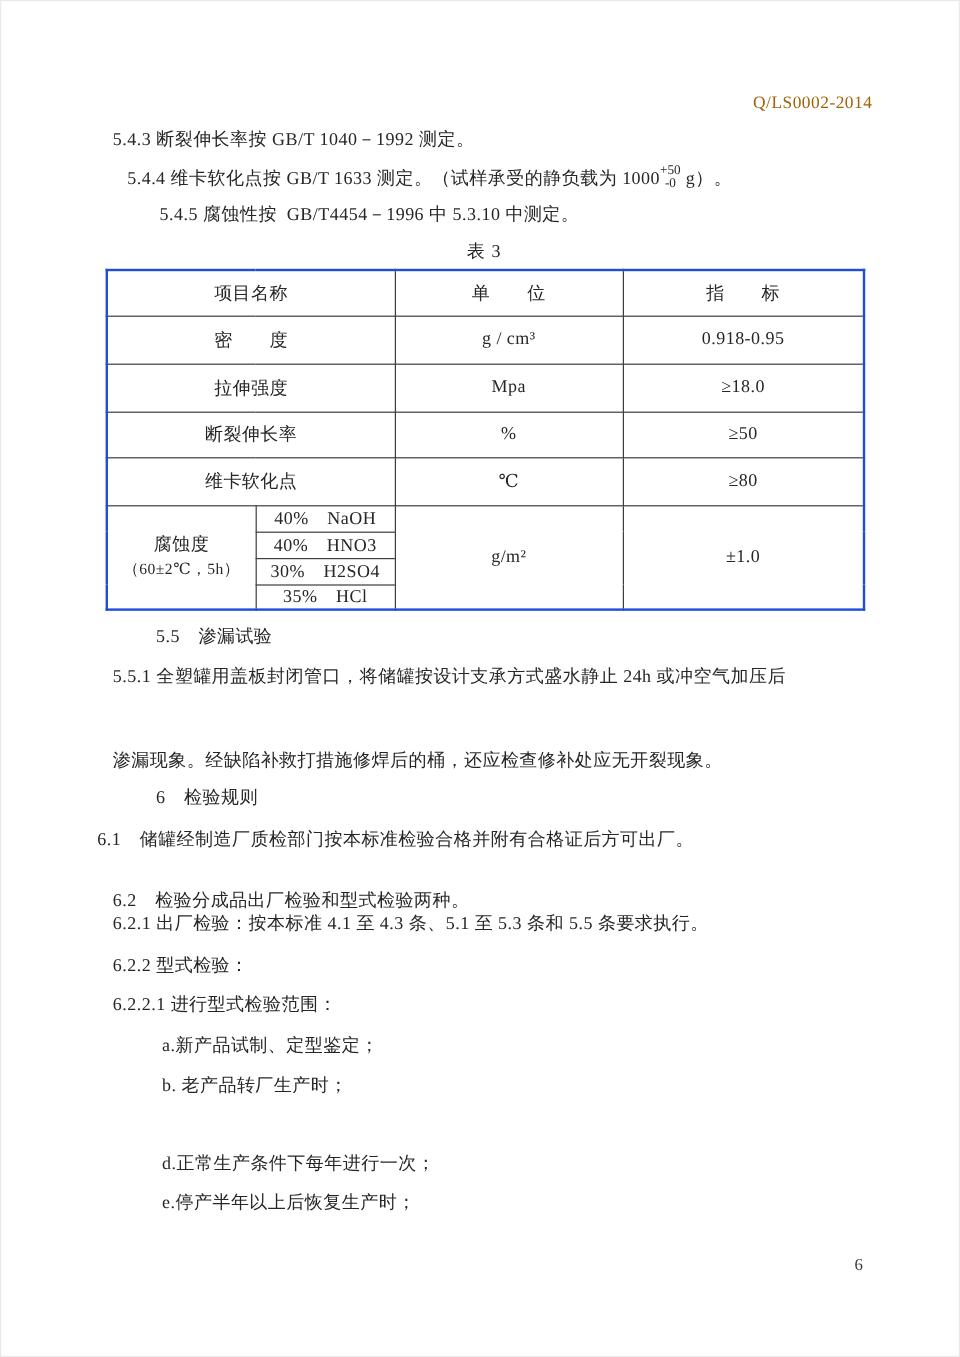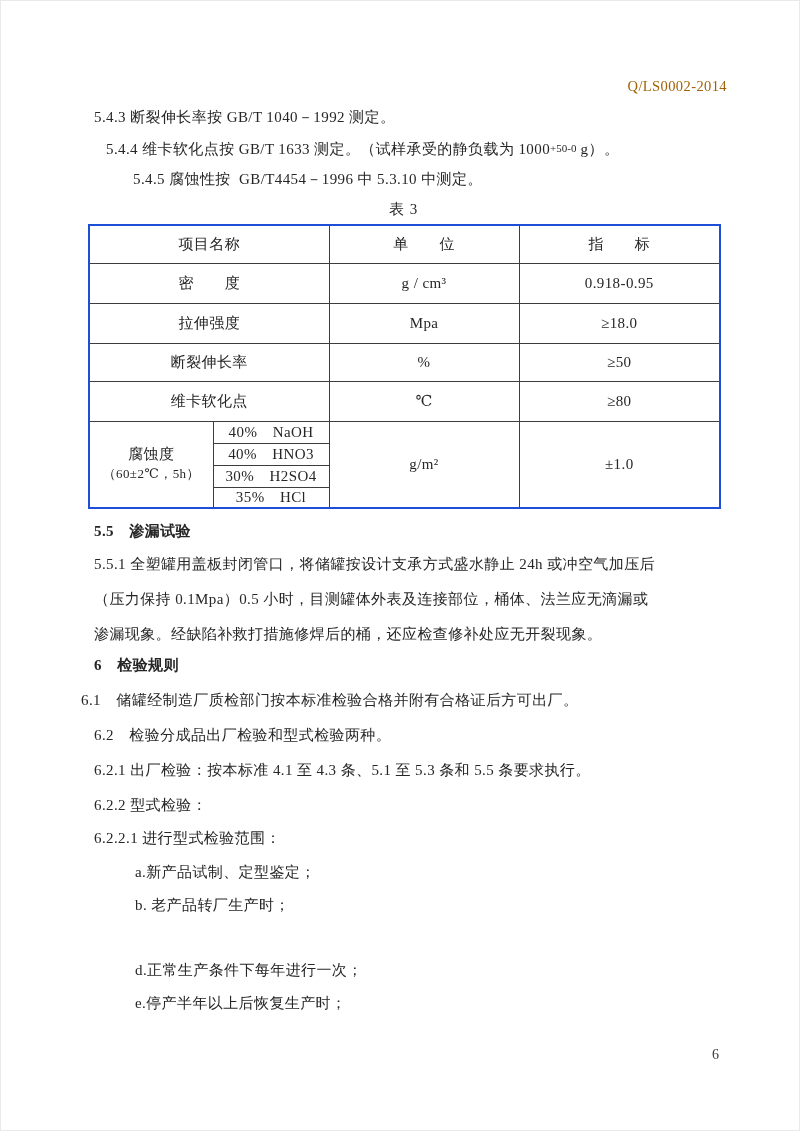--- a/index.html
+++ b/index.html
@@ -2,25 +2,25 @@
 <html><head>
 <meta charset="utf-8">
 <style>
   html,body{margin:0;padding:0;background:#fff;}
   .page{
     position:relative;width:800px;height:1131px;background:#ffffff;
     font-family:"Liberation Serif","DejaVu Serif",serif;color:#262626;
     box-shadow:inset 0 0 0 1px #e9e9e9;overflow:hidden;
   }
   .txt{position:absolute;white-space:pre-wrap;font-size:15px;line-height:22px;letter-spacing:0.4px;}
-  .bold{font-weight:bold;}
+  .bold{font-weight:normal;margin-left:36px;}
   .doc-number{position:absolute;top:78px;right:73px;font-size:14.5px;color:#a16207;letter-spacing:0.4px;}
   .page-number{position:absolute;top:1047px;left:712px;font-size:14px;color:#3a3a3a;}
   .caption{position:absolute;top:200px;left:88px;width:631px;text-align:center;font-size:15px;letter-spacing:1px;}
-  .tol{display:inline-flex;flex-direction:row;vertical-align:middle;transform:translateY(-2px);
+  .tol{display:inline-flex;flex-direction:column;vertical-align:middle;transform:translateY(-2px);
        font-size:11px;line-height:11px;letter-spacing:0;text-align:center;}
   table.t3{position:absolute;left:88px;top:224px;width:631px;border-collapse:collapse;
            table-layout:fixed;border:2px solid #1d4ed8;}
   table.t3 td{border:1px solid #3d3d3d;text-align:center;vertical-align:middle;
               font-size:15px;padding:0;letter-spacing:0.4px;overflow:visible;}
   .corr-name{line-height:20px;white-space:nowrap;margin-left:20px;}
   .corr-name .l2{font-size:13px;}
   .chem{font-size:14.5px;white-space:nowrap;margin-top:36px;}
 </style>
 </head>
@@ -87,26 +87,25 @@
         <td class="chem">30%　H2SO4</td>
       </tr>
       <tr style="height:21px">
         <td class="chem">35%　HCl</td>
       </tr>
     </tbody>
   </table>
 
   <div class="txt bold" style="top:520px;left:94px;">5.5　渗漏试验</div>
   <div class="txt" style="top:553px;left:94px;">5.5.1 全塑罐用盖板封闭管口，将储罐按设计支承方式盛水静止 24h 或冲空气加压后</div>
-  <div class="txt" style="top:588px;left:94px;">（压力保持 0.1Mpa）0.5 小时，目测罐体外表及连接部位，桶体、法兰应无滴漏或</div>
   <div class="txt" style="top:623px;left:94px;">渗漏现象。经缺陷补救打措施修焊后的桶，还应检查修补处应无开裂现象。</div>
 
   <div class="txt bold" style="top:654px;left:94px;">6　检验规则</div>
   <div class="txt" style="top:689px;left:81px;">6.1　储罐经制造厂质检部门按本标准检验合格并附有合格证后方可出厂。</div>
-  <div class="txt" style="top:724px;left:94px;">6.2　检验分成品出厂检验和型式检验两种。</div>
+  <div class="txt" style="top:740px;left:94px;">6.2　检验分成品出厂检验和型式检验两种。</div>
   <div class="txt" style="top:759px;left:94px;">6.2.1 出厂检验：按本标准 4.1 至 4.3 条、5.1 至 5.3 条和 5.5 条要求执行。</div>
   <div class="txt" style="top:794px;left:94px;">6.2.2 型式检验：</div>
   <div class="txt" style="top:827px;left:94px;">6.2.2.1 进行型式检验范围：</div>
 
   <div class="txt" style="top:861px;left:135px;">a.新产品试制、定型鉴定；</div>
   <div class="txt" style="top:894px;left:135px;">b. 老产品转厂生产时；</div>
   <div class="txt" style="top:959px;left:135px;">d.正常生产条件下每年进行一次；</div>
   <div class="txt" style="top:992px;left:135px;">e.停产半年以上后恢复生产时；</div>
 
   <div class="page-number">6</div>

